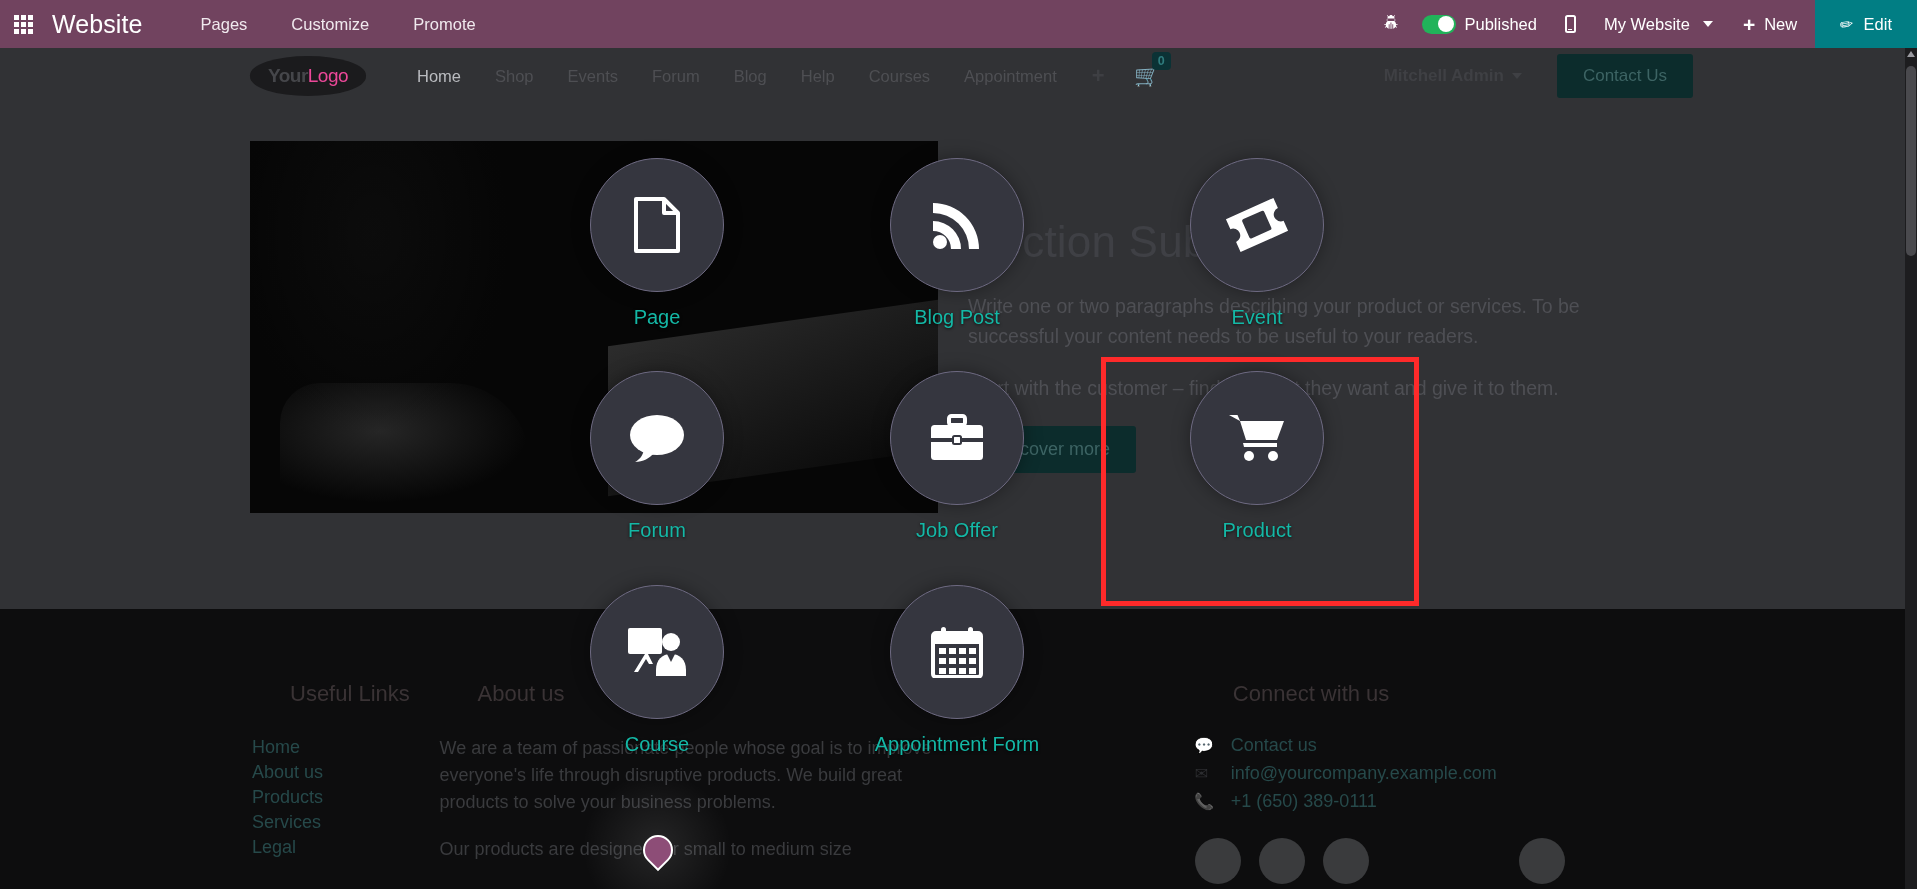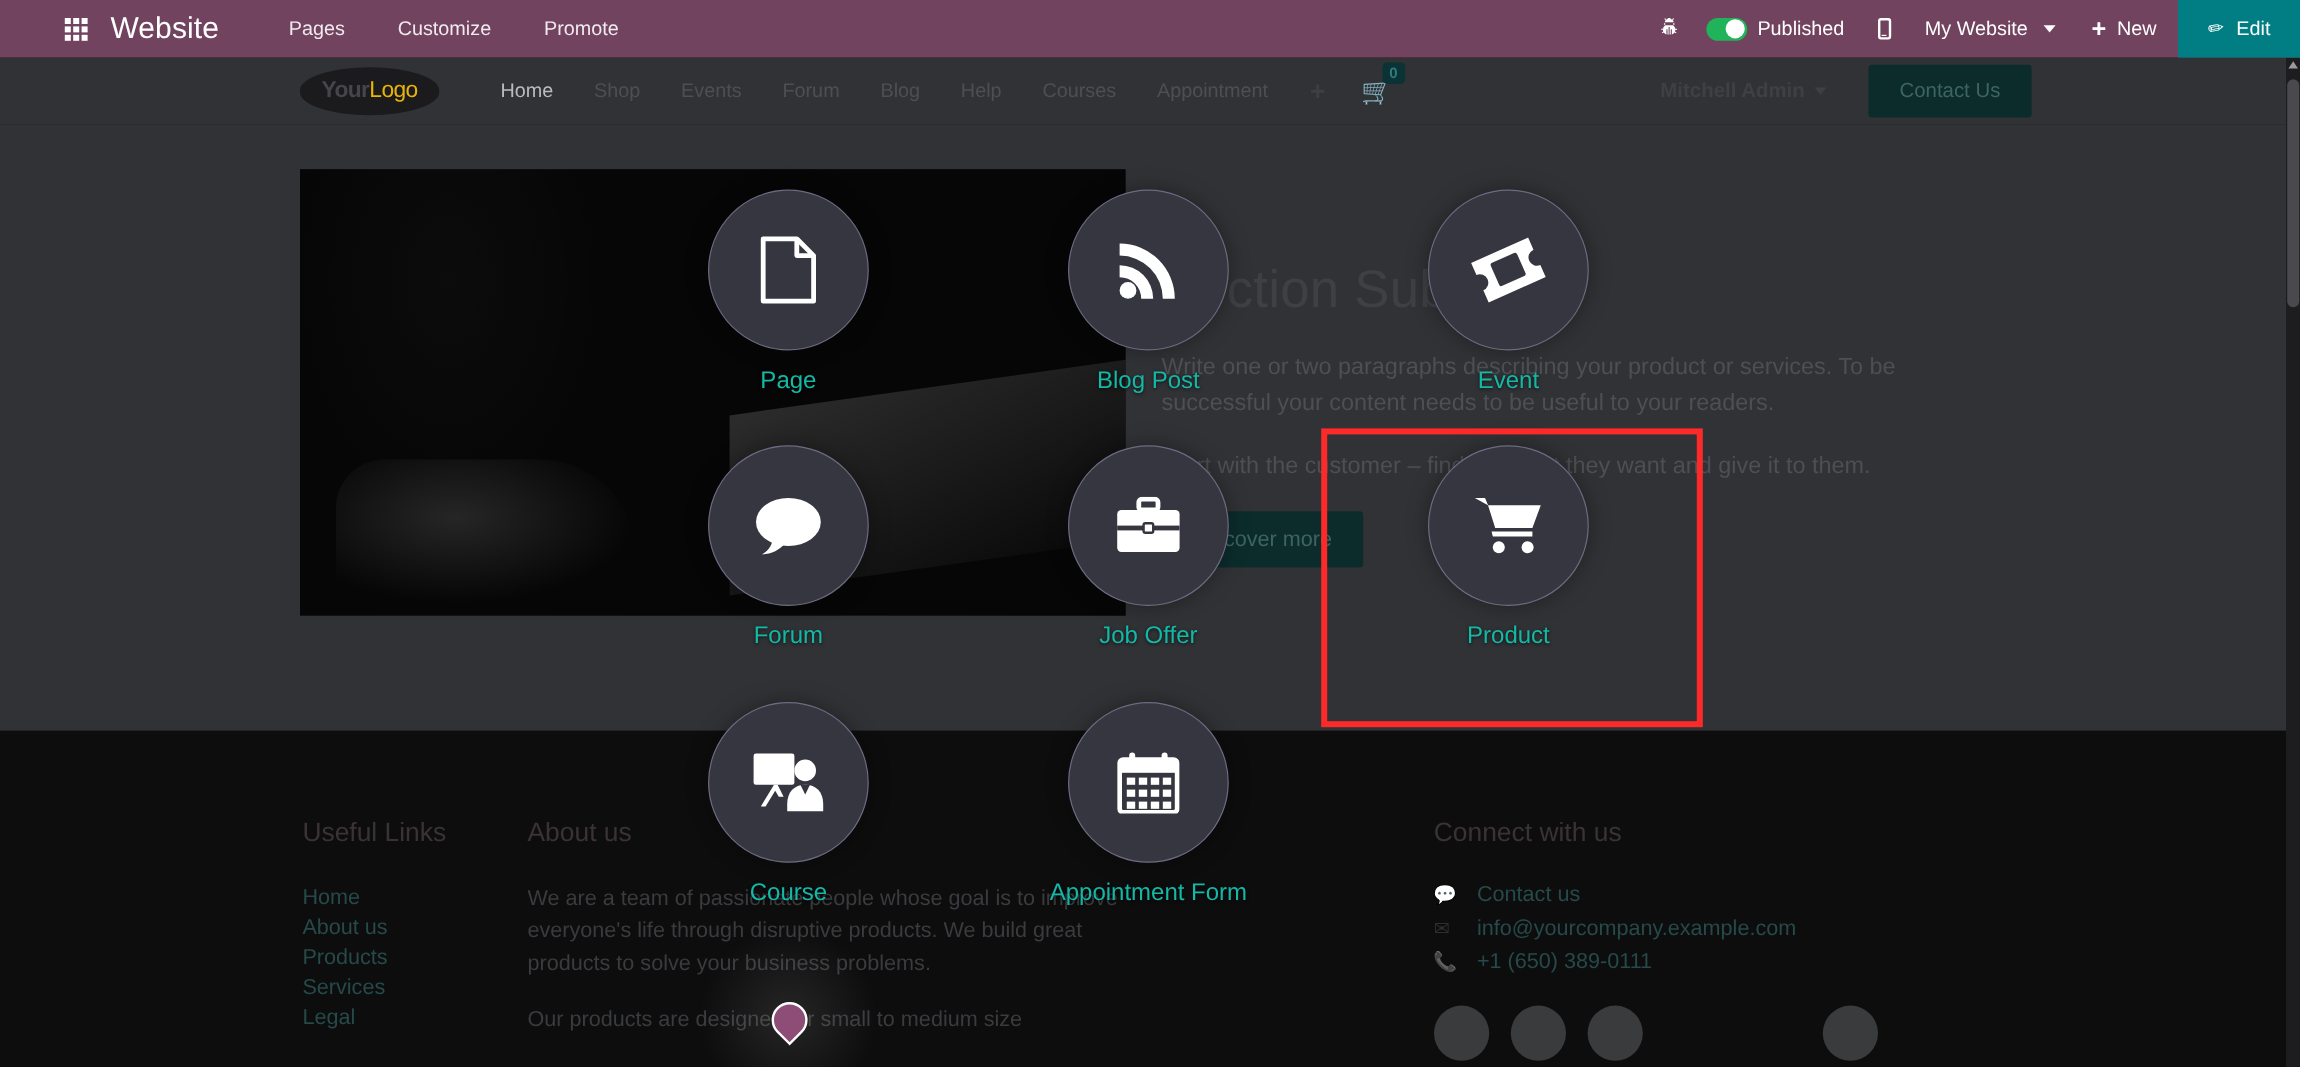--- a/index.html
+++ b/index.html
@@ -11,21 +11,20 @@
   }
 
   
   .odoo-bar {
     position: absolute; top: 0; left: 0;
     width: 1917px; height: 48px;
     background: #71435f;
     display: flex; align-items: center;
     color: #ffffff;
     z-index: 50;
-    padding-left: 40px;
   }
   .apps-grid {
     width: 46px; height: 48px;
     display: flex; align-items: center; justify-content: center;
     cursor: pointer;
   }
   .apps-grid .dots {
     display: grid;
     grid-template-columns: repeat(3, 5px);
     grid-template-rows: repeat(3, 5px);
@@ -112,21 +111,21 @@
     position: relative; height: 56px; background: #313235;
     display: flex; align-items: center; padding: 0 0 0 250px;
     z-index: 2;
   }
   .logo {
     width: 116px; height: 40px; background: #1b1b1d; border-radius: 50%/48%;
     display: flex; align-items: center; justify-content: center;
     margin-right: 34px; flex: none;
   }
   .logo span { font-size: 19px; color: #45464a; font-weight: 700; letter-spacing: -0.5px;}
-  .logo span em { font-style: normal; font-weight: 400; color: #eab308; }
+  .logo span em { font-style: normal; font-weight: 400; color: #ec4899; }
   .site-nav-links { display: flex; align-items: center; gap: 0; }
   .site-nav-links a {
     color: #4e4f53; font-size: 16.5px; text-decoration: none;
     padding: 0 17px; white-space: nowrap;
   }
   .site-nav-links a.active { color: #b9bbbf; }
   .nav-plus { color: #3e3f43; font-size: 22px; padding: 0 18px; font-weight: 700; }
   .cart-wrap { position: relative; margin-left: 12px; display: flex; align-items: center; }
   .cart-glyph { font-size: 21px; color: #3c3d41; }
   .cart-badge {
@@ -192,21 +191,21 @@
     position: relative; background: #0d0d0e; height: 280px; padding: 72px 0 0 0;
   }
   .footer-inner {
     display: flex; padding-left: 252px; padding-right: 260px; gap: 0;
   }
   .fcol { }
   .fcol-links { width: 200px; }
   .fcol-about { width: 560px; }
   .fcol-connect { width: 480px; margin-left: 230px; }
   .fcol h3 {
-    font-size: 22px; font-weight: 400; color: #3a3335; margin-bottom: 28px;
+    font-size: 22px; font-weight: 400; color: #3a3335; margin-bottom: 28px; margin-left: 38px;
   }
   .fcol-links a {
     display: block; color: #26494a; font-size: 18px;
     text-decoration: none; line-height: 1.39;
   }
   .fcol-about p {
     color: #3a3b3e; font-size: 18px; line-height: 1.5; margin-bottom: 20px;
   }
   .connect-row {
     display: flex; align-items: center; gap: 14px; margin-bottom: 7px;

